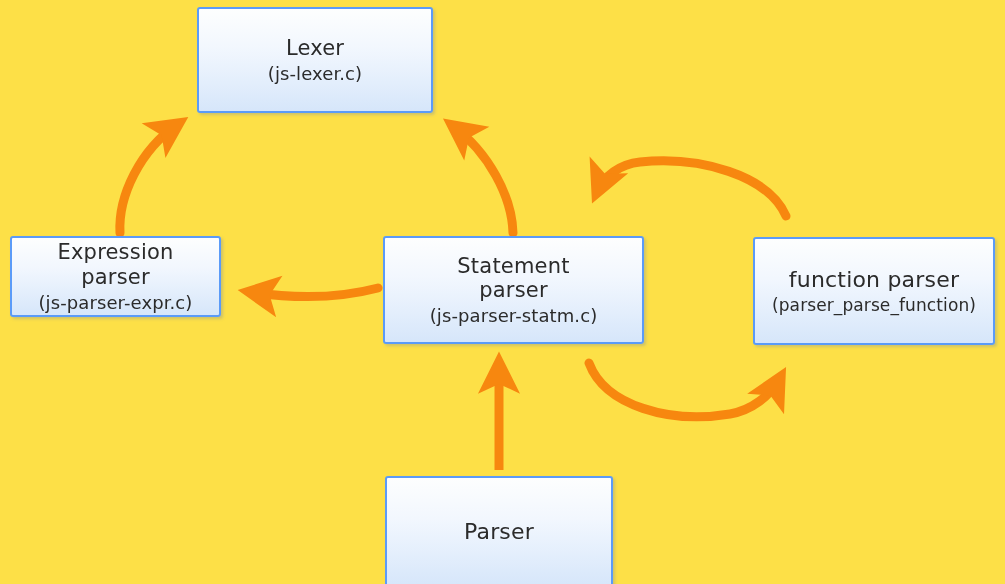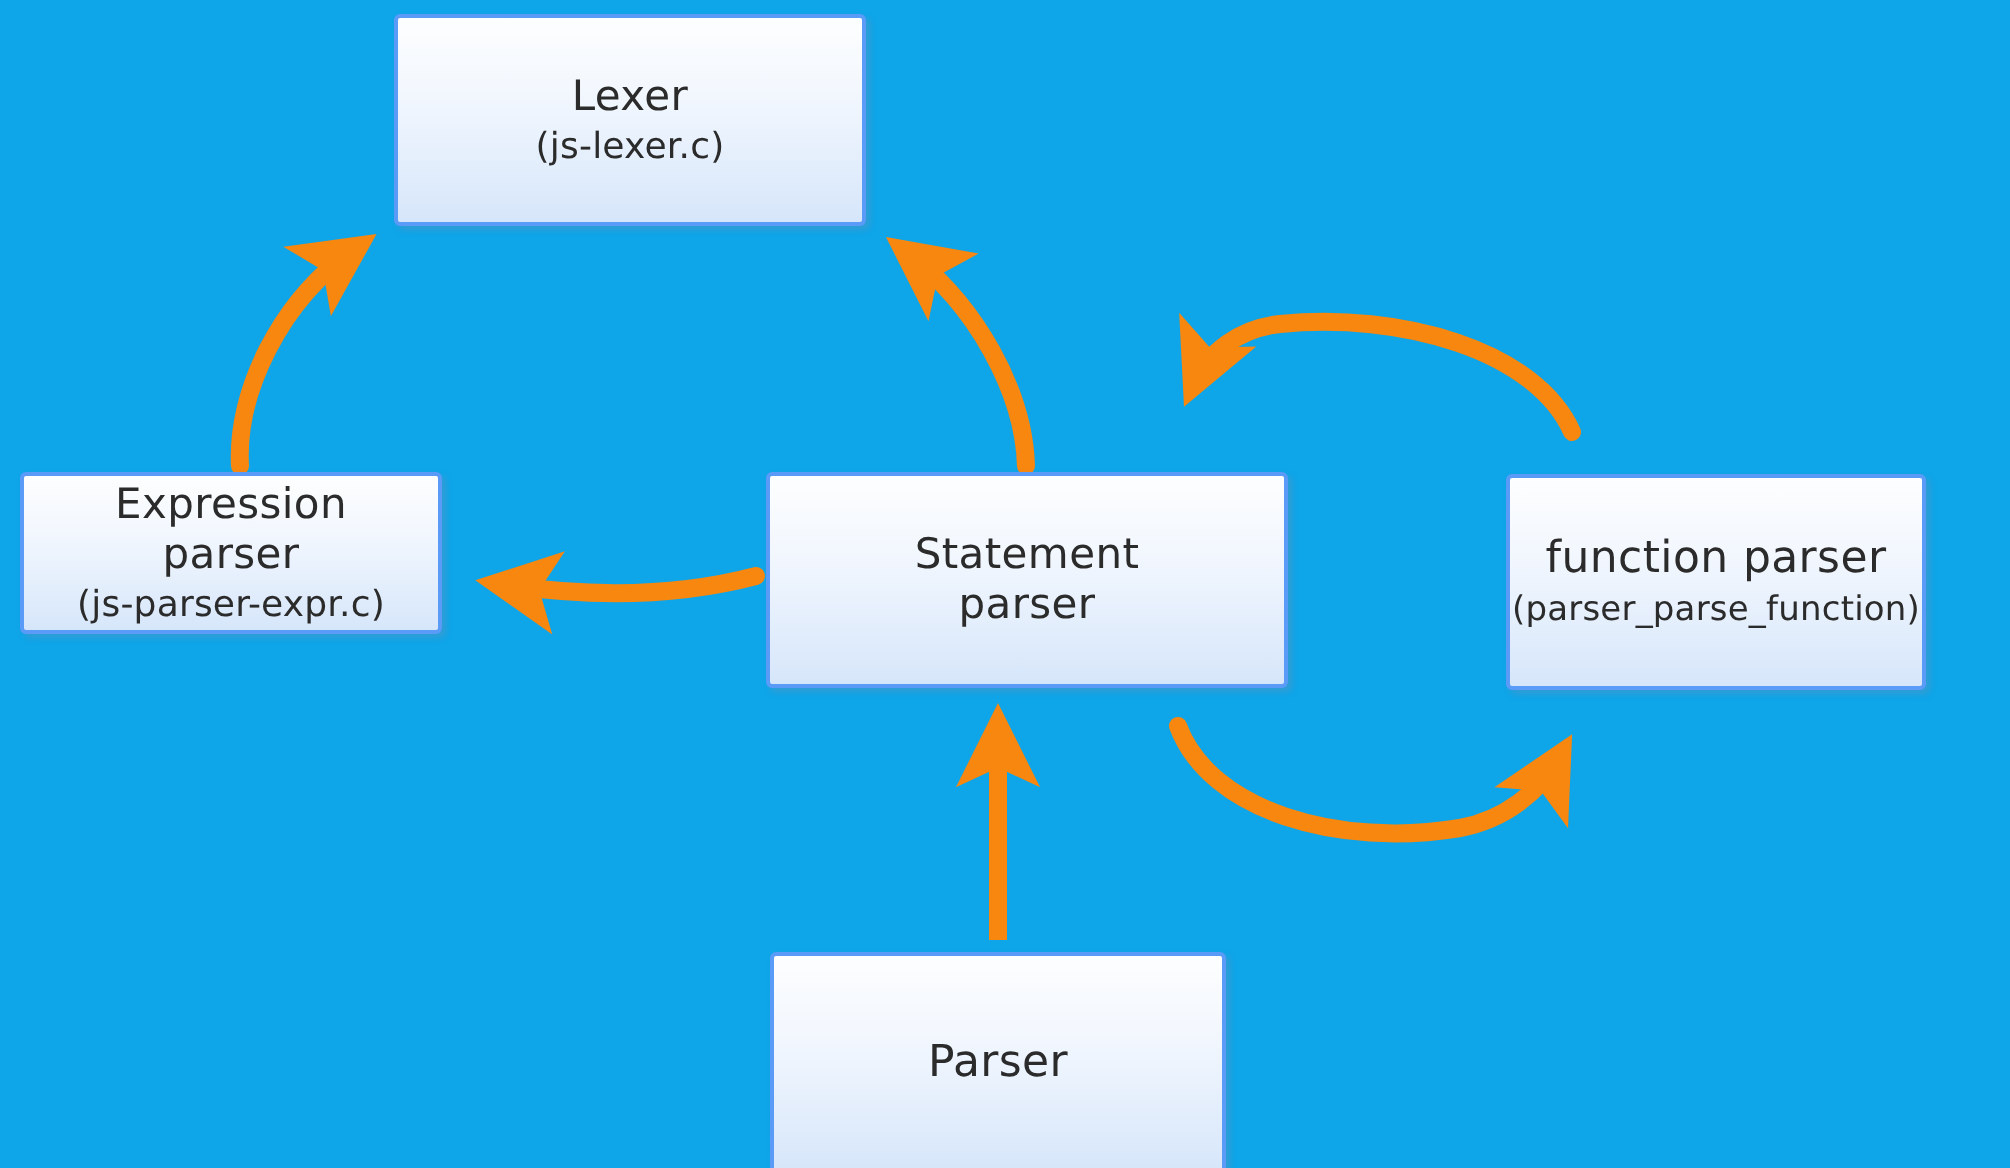--- a/index.html
+++ b/index.html
@@ -7,21 +7,21 @@
     padding: 0;
     background: #ffffff;
   }
   body {
     font-family: "DejaVu Sans", sans-serif;
   }
   #canvas {
     position: relative;
     width: 1005px;
     height: 584px;
-    background: #0ea5e9;
+    background: #fde047;
     overflow: hidden;
     text-decoration: underline;
   }
   .arrow-layer {
     position: absolute;
     left: 0;
     top: 0;
     width: 1005px;
     height: 584px;
     pointer-events: none;
@@ -49,21 +49,21 @@
   .node .sub {
     font-size: 18px;
     letter-spacing: 0.1px;
     margin-top: 2px;
   }
 
   
   #node-lexer      { left: 197px; top: 7px;   width: 236px; height: 106px; }
   #node-expr       { left: 10px;  top: 236px; width: 211px; height: 81px; }
   #node-statement  { left: 383px; top: 236px; width: 261px; height: 108px; }
-  #node-function   { left: 753px; top: 237px; width: 210px; height: 108px; }
+  #node-function   { left: 753px; top: 237px; width: 242px; height: 108px; }
   #node-parser     { left: 385px; top: 476px; width: 228px; height: 112px; }
 
   #node-function .title { font-size: 22px; }
   #node-function .sub   { font-size: 17px; text-align: right; }
   #node-parser .title   { font-size: 22px; }
 </style>
 </head>
 <body>
 
 <div id="canvas">
@@ -107,20 +107,21 @@
 
   <div class="node" id="node-expr">
     <div class="title">Expression
 parser</div>
     <div class="sub">(js-parser-expr.c)</div>
   </div>
 
   <div class="node" id="node-statement">
     <div class="title">Statement
 parser</div>
+    <div class="sub">(js-parser-statm.c)</div>
   </div>
 
   <div class="node" id="node-function">
     <div class="title">function parser</div>
     <div class="sub">(parser_parse_function)</div>
   </div>
 
   <div class="node" id="node-parser">
     <div class="title">Parser</div>
   </div>

